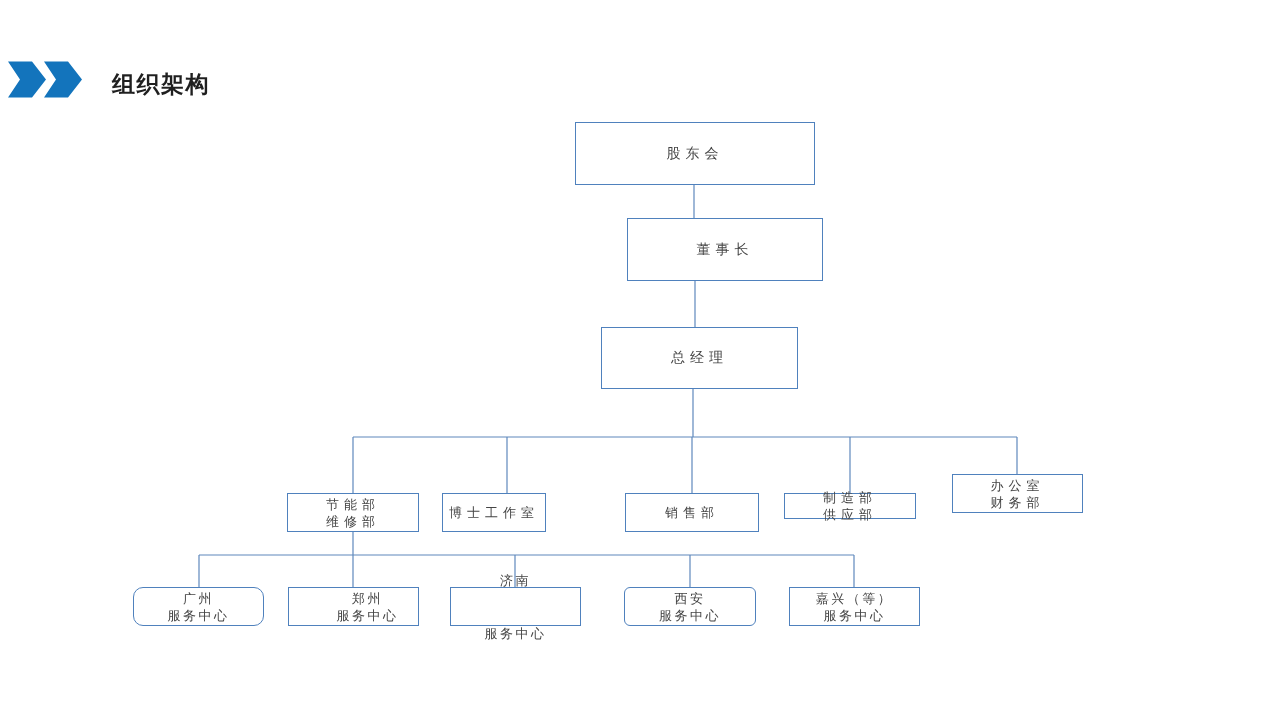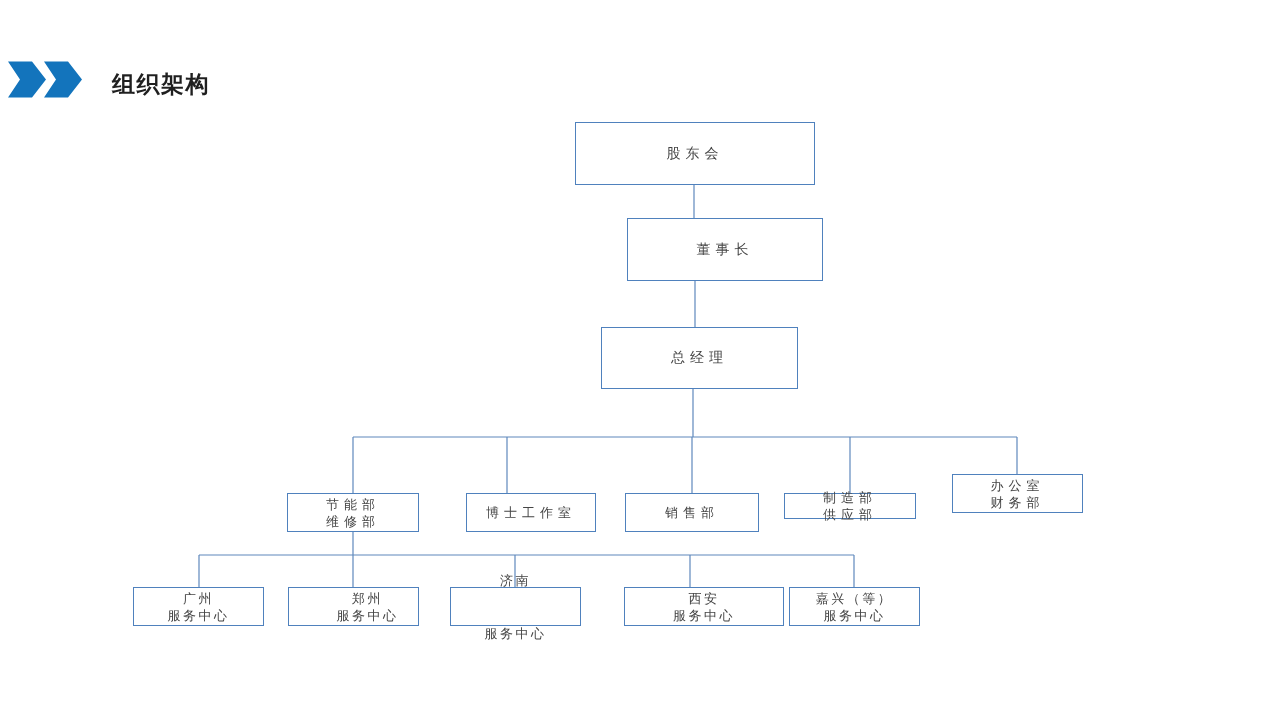--- a/index.html
+++ b/index.html
@@ -104,48 +104,48 @@
   </div>
 
   <div class="node lvl-top" style="left:601px; top:327px; width:197px; height:62px;">
     <span>总经理</span>
   </div>
 
   <div class="node lvl-dept" style="left:287px; top:493px; width:132px; height:39px;">
     <span>节能部</span>
     <span>维修部</span>
   </div>
-  <div class="node lvl-dept" style="left:466px; top:493px; width:130px; height:39px;">
+  <div class="node lvl-dept" style="left:442px; top:493px; width:104px; height:39px;">
     <span>博士工作室</span>
   </div>
   <div class="node lvl-dept" style="left:625px; top:493px; width:134px; height:39px;">
     <span>销售部</span>
   </div>
   <div class="node lvl-dept" style="left:784px; top:493px; width:132px; height:26px;">
     <span>制造部</span>
     <span>供应部</span>
   </div>
   <div class="node lvl-dept" style="left:952px; top:474px; width:131px; height:39px;">
     <span>办公室</span>
     <span>财务部</span>
   </div>
 
-  <div class="node lvl-sc" style="left:133px; top:587px; width:131px; height:39px;">
+  <div class="node lvl-sc" style="left:133px; top:587px; width:131px; height:39px;border-radius:10px;">
     <span>广州</span>
     <span>服务中心</span>
   </div>
   <div class="node lvl-sc" style="left:288px; top:587px; width:131px; height:39px;padding-left:28px;">
     <span>郑州</span>
     <span>服务中心</span>
   </div>
   <div class="node lvl-sc" style="left:450px; top:587px; width:131px; height:39px;gap:36px;">
     <span>济南</span>
     <span>服务中心</span>
   </div>
-  <div class="node lvl-sc" style="left:624px; top:587px; width:160px; height:39px;">
+  <div class="node lvl-sc" style="left:624px; top:587px; width:132px; height:39px;border-radius:6px;">
     <span>西安</span>
     <span>服务中心</span>
   </div>
   <div class="node lvl-sc" style="left:789px; top:587px; width:131px; height:39px;">
     <span>嘉兴（等）</span>
     <span>服务中心</span>
   </div>
 
 </div>
 

